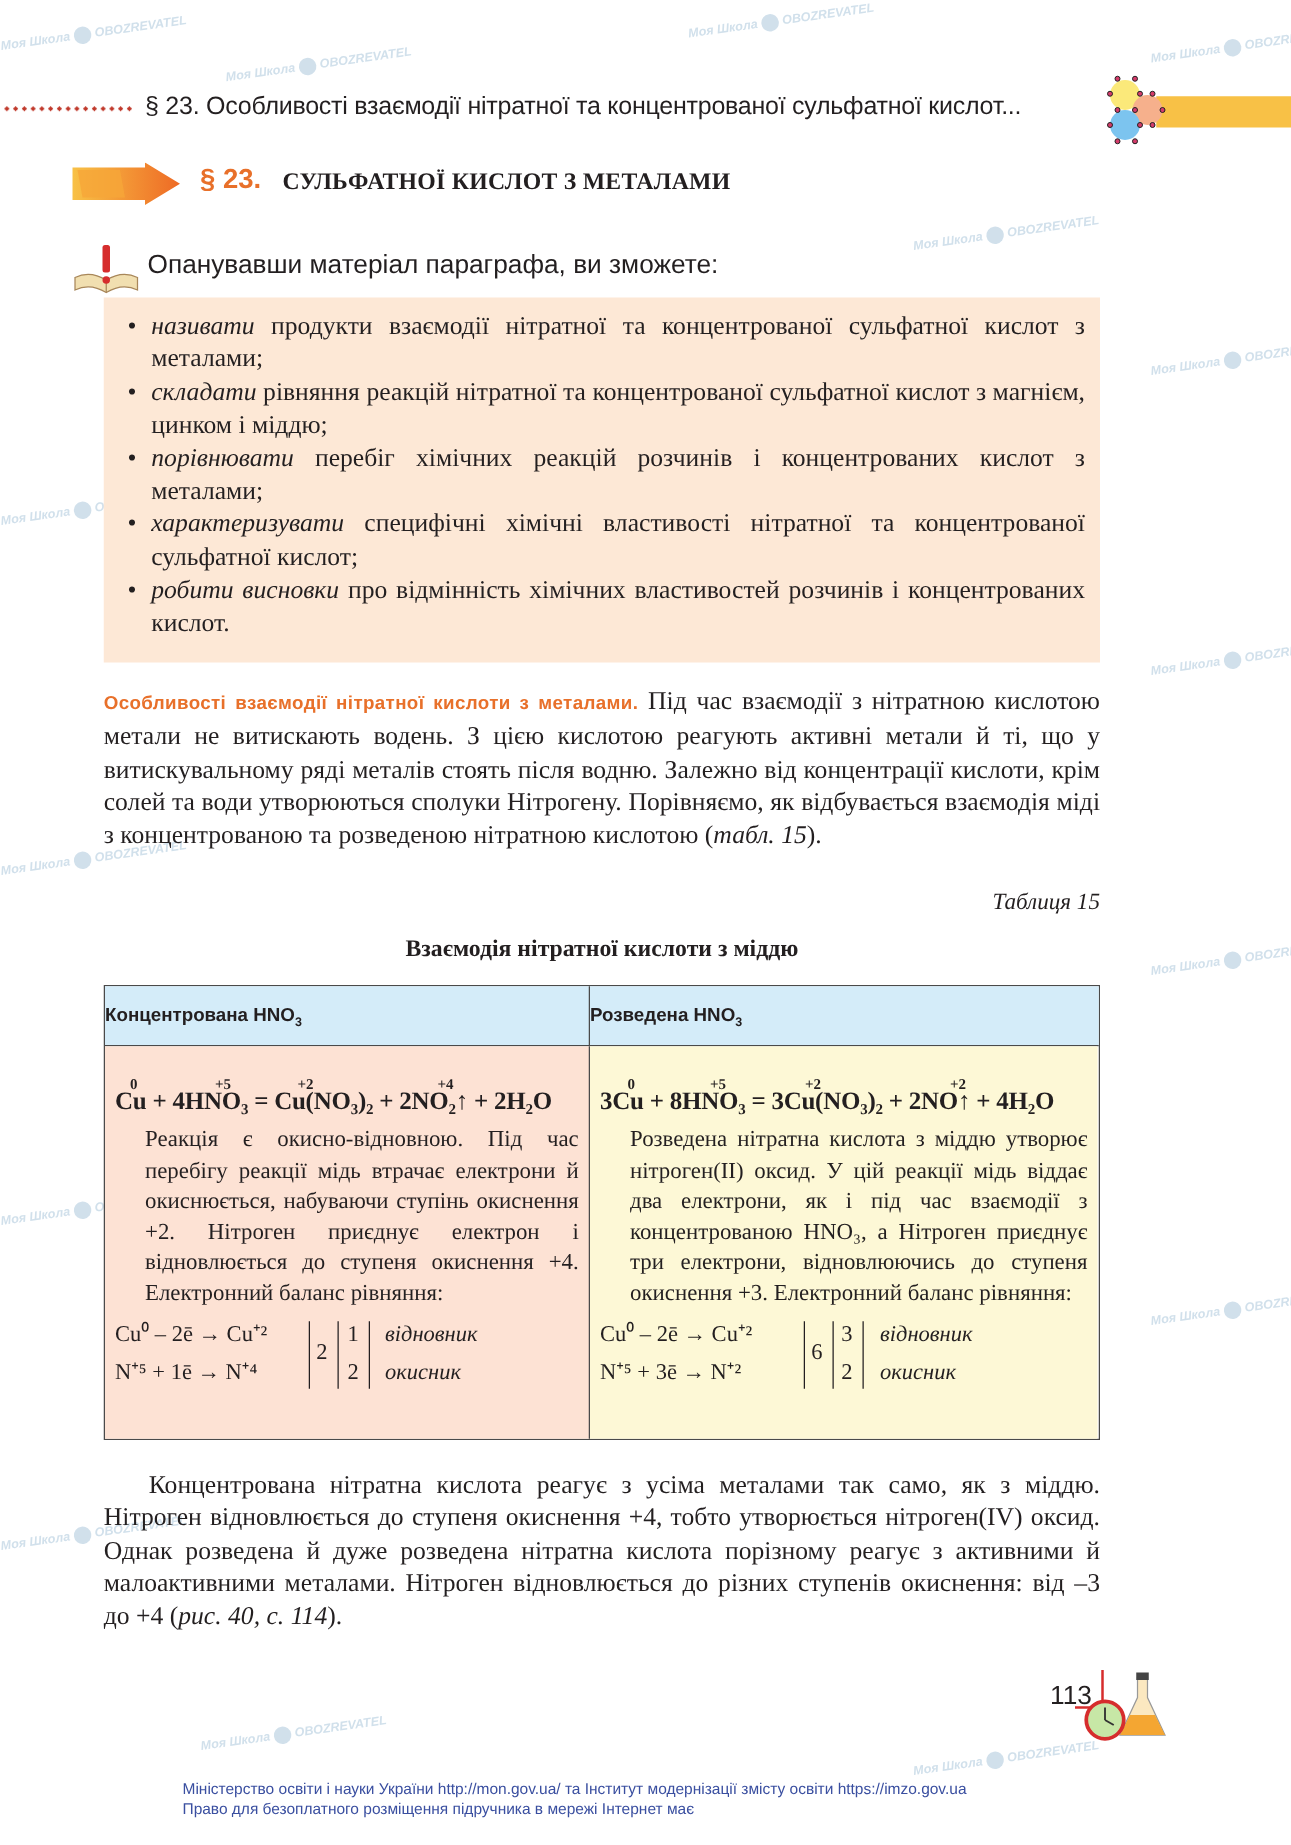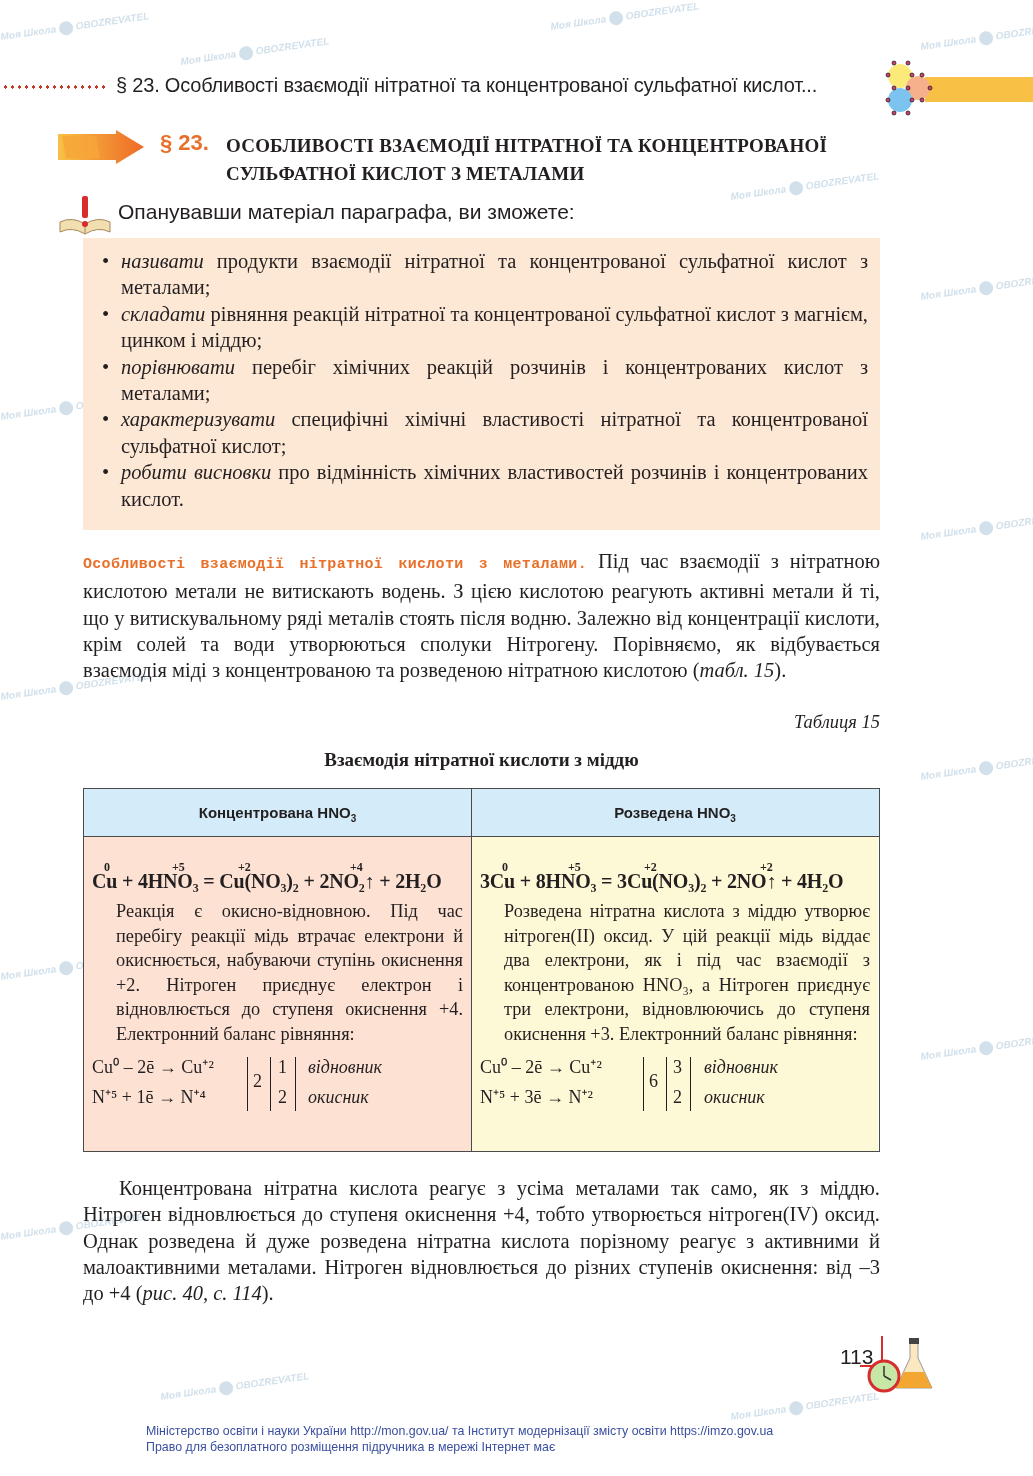--- a/index.html
+++ b/index.html
@@ -29,30 +29,30 @@
   .intro-text { position: absolute; left: 62px; top: 4px; font-family: "Liberation Sans", sans-serif; font-size: 21px; color: #231f20; }
 
   
   .objectives { position: absolute; top: 238px; left: 83px; width: 797px; height: 292px; background: #fde8d6; padding: 10px 12px 0 38px; }
   .obj-item { position: relative; font-size: 20.5px; line-height: 26.4px; text-align: justify; }
   .obj-item::before { content: "•"; position: absolute; left: -19px; top: 0; }
   .obj-item em { font-style: italic; }
 
   
   .para1 { position: absolute; top: 548px; left: 83px; width: 797px; font-size: 20.5px; line-height: 26.3px; text-align: justify; }
-  .lead { font-family: Liberation Mono, monospace; font-weight: bold; color: #e8702a; font-size: 15px; letter-spacing: 0.3px; }
+  .lead { font-family: Liberation Sans, sans-serif; font-weight: bold; color: #e8702a; font-size: 15px; letter-spacing: 0.3px; }
   .para1 em, .para2 em { font-style: italic; }
 
   .table-label { position: absolute; top: 712px; right: 153px; font-style: italic; font-size: 18.5px; }
   .table-title { position: absolute; top: 749px; left: 83px; width: 797px; text-align: center; font-weight: bold; font-size: 19px; }
 
   
   .tbl { position: absolute; top: 788px; left: 83px; width: 797px; height: 364px; border: 1.5px solid #4a4a4a; }
   .tbl-head { position: absolute; top: 0; left: 0; width: 100%; height: 48px; background: #d4ecf9; border-bottom: 1.5px solid #4a4a4a; }
-  .th { position: absolute; top: 0; height: 48px; line-height: 48px; text-align: center; font-family: "Liberation Sans", sans-serif; font-weight: bold; font-size: 15px; }
+  .th { position: absolute; top: 0; height: 48px; line-height: 48px; text-align: left; font-family: "Liberation Sans", sans-serif; font-weight: bold; font-size: 15px; }
   .th sub { font-size: 10px; }
   .th.left { left: 0; width: 388px; border-right: 1.5px solid #4a4a4a; }
   .th.right { left: 388px; width: 406px; }
   .td { position: absolute; top: 48px; bottom: 0; padding: 18px 8px 0 8px; font-size: 18.3px; line-height: 24.6px; }
   .td.left { left: 0; width: 388px; background: #fde2d4; border-right: 1.5px solid #4a4a4a; }
   .td.right { left: 388px; width: 406px; background: #fdf8d6; }
   .eq-wrap { position: relative; height: 38px; margin-bottom: 6px; }
   .ox { position: absolute; top: 0; font-weight: bold; font-size: 12px; }
   .eq { position: absolute; top: 14px; left: 0; white-space: nowrap; font-weight: bold; font-size: 20px; letter-spacing: -0.2px; }
   .desc { text-align: justify; margin-left: 24px; }
@@ -123,21 +123,20 @@
         <linearGradient id="ag" x1="0" x2="1">
           <stop offset="0" stop-color="#f8c146"></stop>
           <stop offset="1" stop-color="#ee6a25"></stop>
         </linearGradient>
       </defs>
     <path d="M2 4 L60 4 L60 0 L88 17 L60 34 L60 30 L2 30 Z" fill="url(#ag)"></path>
     <path d="M6 6 L40 6 L44 28 L10 28 Z" fill="#f6a638" opacity="0.8"></path>
   </svg>
   <div class="sec-num">§ 23.</div>
   <div class="sec-title">
-    <div>ОСОБЛИВОСТІ ВЗАЄМОДІЇ НІТРАТНОЇ ТА КОНЦЕНТРОВАНОЇ</div>
     <div>СУЛЬФАТНОЇ КИСЛОТ З МЕТАЛАМИ</div>
   </div>
 </div>
 
 <div class="intro">
   <svg class="book-icon" viewBox="0 0 58 40">
     <path d="M4 26 Q16 20 29 28 Q42 20 54 26 L54 36 Q42 30 29 38 Q16 30 4 36 Z" fill="#f1dfb0" stroke="#a8875a" stroke-width="1"></path>
     <line x1="29" y1="28" x2="29" y2="38" stroke="#a8875a"></line>
     <rect x="26" y="0" width="6" height="22" rx="2" fill="#d62d2d"></rect>
     <circle cx="29" cy="28" r="3" fill="#d62d2d"></circle>

